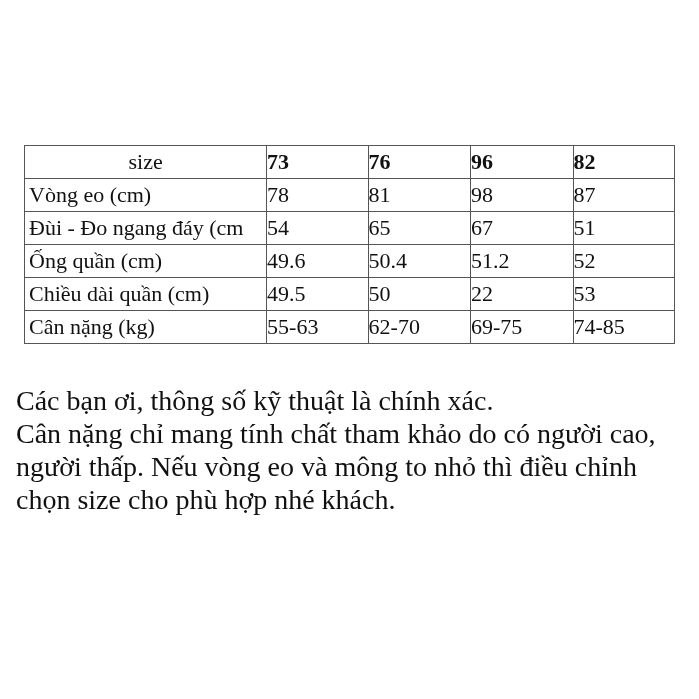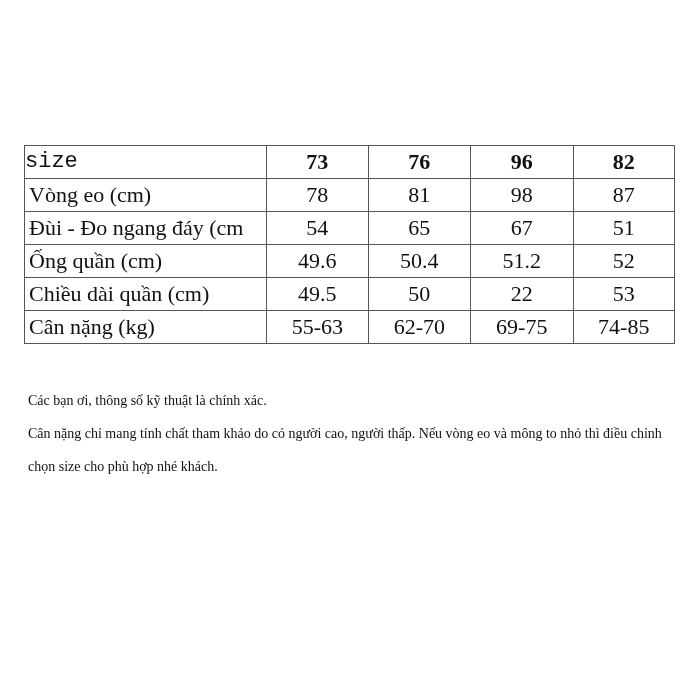--- a/index.html
+++ b/index.html
@@ -1,27 +1,27 @@
 <!DOCTYPE html>
 <html><head>
 <meta charset="utf-8">
 <style>
   html, body { margin:0; padding:0; background:#ffffff; }
   body { width:699px; height:699px; position:relative; overflow:hidden;
          font-family:"Liberation Serif", "DejaVu Serif", serif; color:#111; }
   .size-table { position:absolute; left:24px; top:145px; border-collapse:collapse;
                 table-layout:fixed; width:651px; }
   .size-table td { border:1.5px solid #555; height:32px; padding:0; font-size:22px;
-                   line-height:32px; text-align:center; white-space:nowrap; overflow:hidden; }
+                   line-height:32px; white-space:nowrap; overflow:hidden; }
   .size-table td.label { text-align:left; padding-left:4px; }
-  .size-table td.hdr-label { text-align:left;font-family:Liberation Mono, monospace; }
+  .size-table td.hdr-label { text-align:center; }
   .size-table td.bold { font-weight:bold; }
   .col0 { width:241px; } .col1 { width:101px; } .col2 { width:102px; }
   .col3 { width:102px; } .col4 { width:101px; }
-  .notes { position:absolute; left:28px; top:384px; width:660px; font-size:14px; line-height:33px; }
+  .notes { position:absolute; left:16px; top:384px; width:660px; font-size:28px; line-height:33px; }
   .notes p { margin:0; }
 </style>
 </head>
 <body>
 
 <table class="size-table">
   <colgroup>
     <col class="col0">
       <col class="col1">
       <col class="col2">

